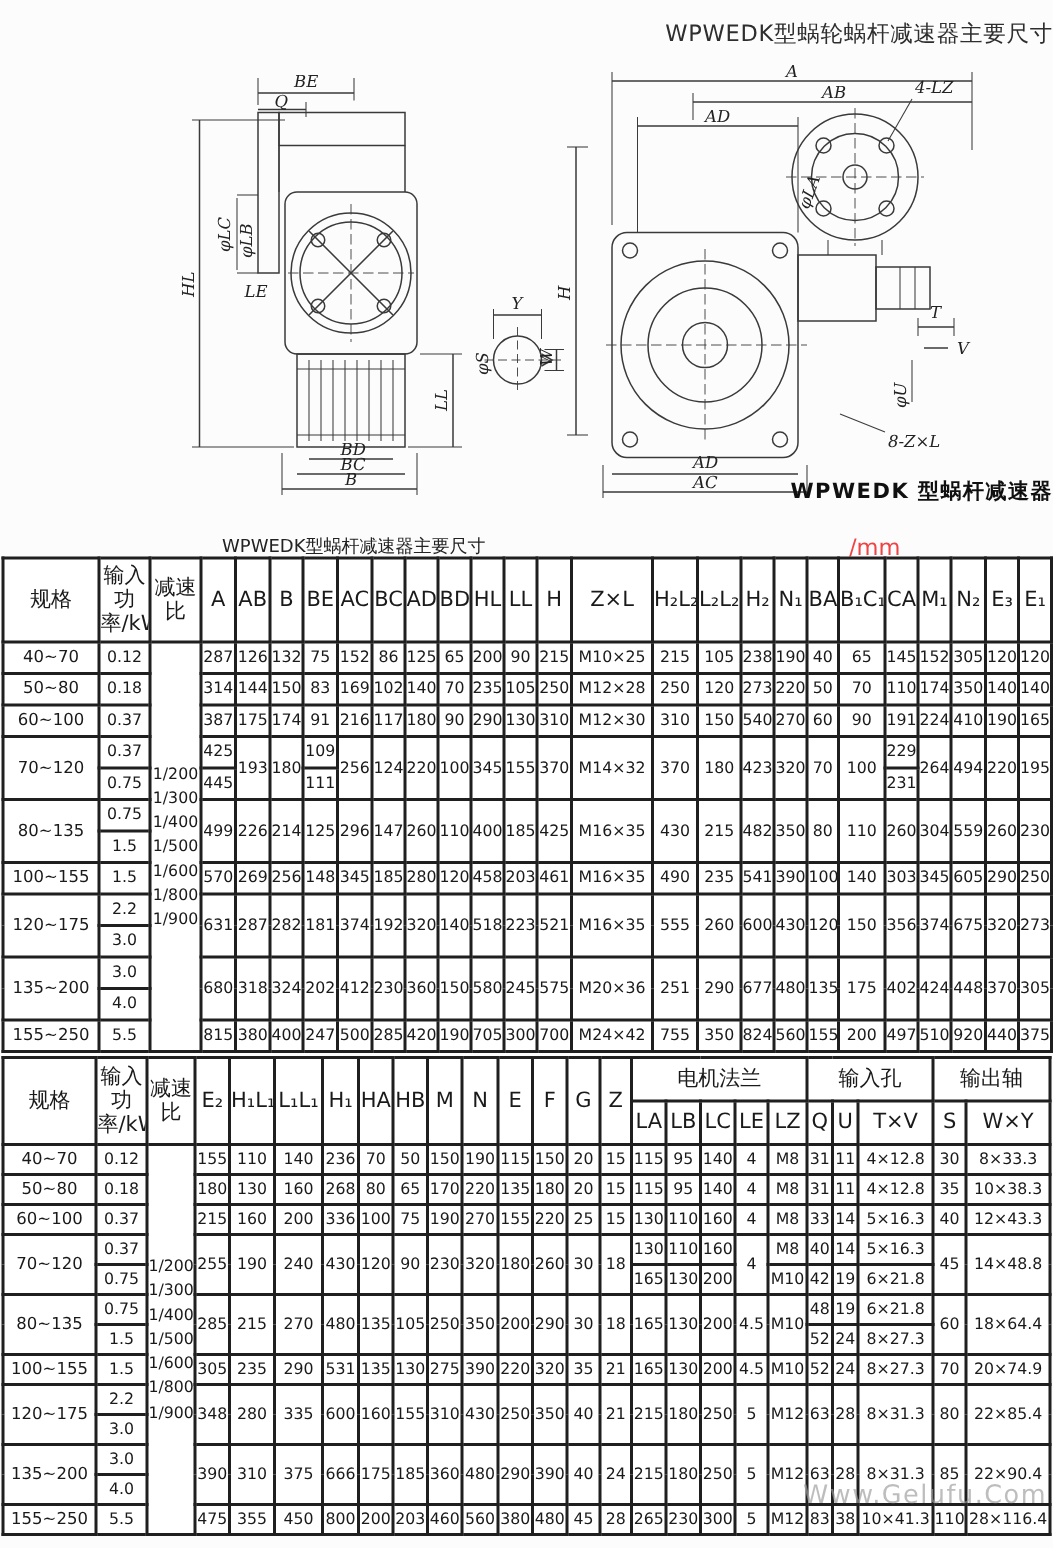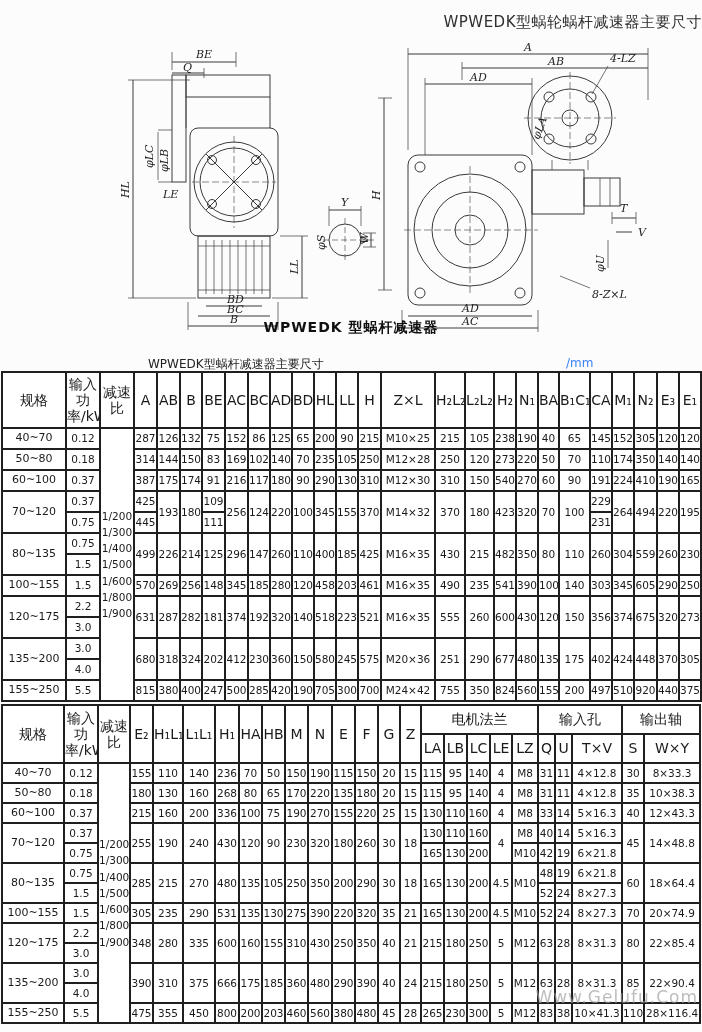--- a/index.html
+++ b/index.html
@@ -2,24 +2,24 @@
 <html><head>
 <meta charset="utf-8">
 <style>
   html,body{margin:0;padding:0}
   body{width:702px;height:1032px;position:relative;background:#fcfcfc;
        font-family:"DejaVu Sans",sans-serif;color:#1a1a1a;overflow:hidden}
   .page-title{position:absolute;top:13px;left:0;width:100%;text-align:right;
        font-size:15px;color:#2e2e2e;letter-spacing:.5px}
   svg.drawing{position:absolute;top:40px;left:0}
   svg.drawing text{font-family:"DejaVu Serif",serif;font-style:italic;font-size:11px;fill:#222}
-  .draw-caption{position:absolute;top:319px;left:0;width:100%;text-align:center;
+  .draw-caption{position:absolute;top:319px;left:0;width:100%;text-align:right;
        font-weight:bold;font-size:14px;color:#101010;letter-spacing:1px}
   .tbl-caption{position:absolute;top:356px;left:148px;font-size:12px;color:#222}
-  .unit-label{position:absolute;top:356px;left:566px;font-size:12px;color:#3b82f6}
+  .unit-label{position:absolute;top:356px;left:566px;font-size:15px;color:#ef4444}
   table{border-collapse:collapse;table-layout:fixed;width:700px;background:#fff}
   #t1{position:absolute;top:371px;left:1px}
   #t2{position:absolute;top:704px;left:1px}
   th,td{border:2px solid #1f1f1f;text-align:center;vertical-align:middle;
        font-size:10.5px;padding:0;line-height:1.15;overflow:hidden}
   th{font-weight:normal;white-space:pre-line;font-size:14px}
   td{white-space:nowrap}
   td.spec{font-size:11px}
   td.ratio{white-space:pre-line;line-height:1.55;font-size:10.5px}
   #t1 thead tr{height:56px}

